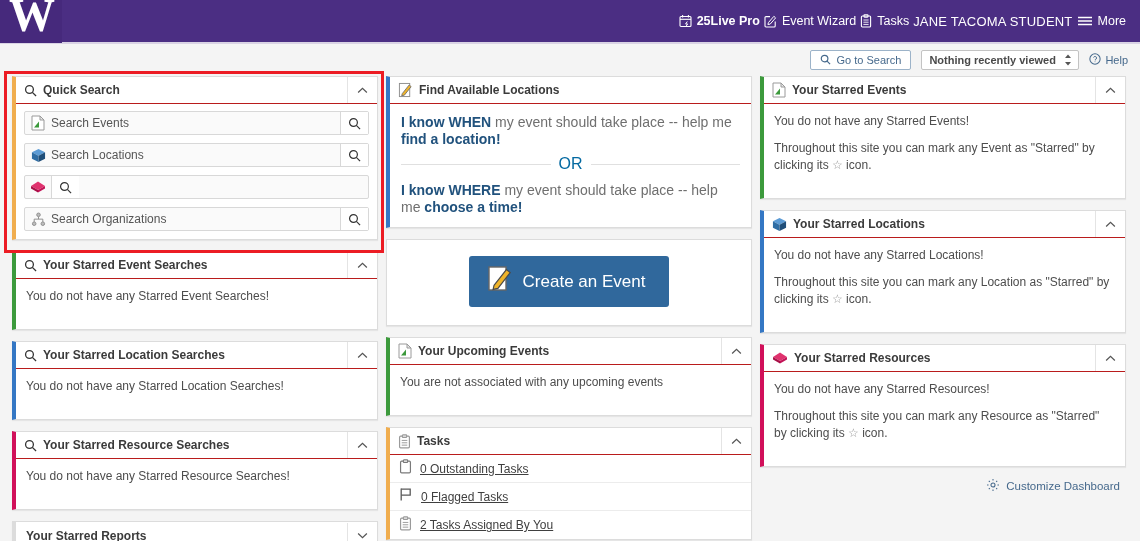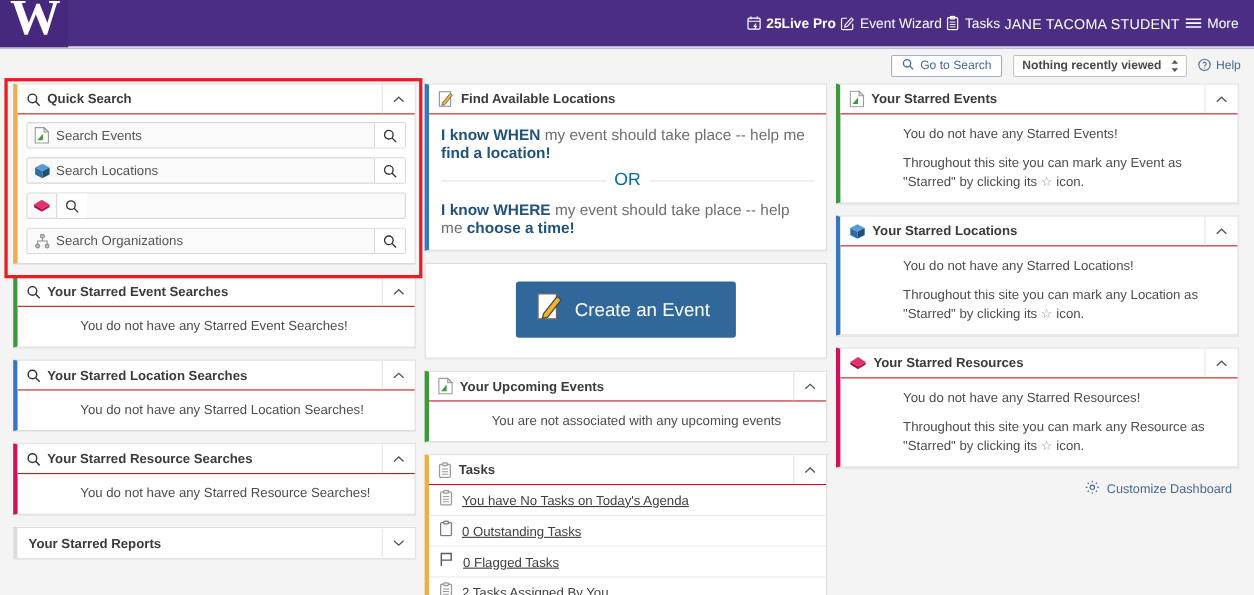--- a/index.html
+++ b/index.html
@@ -138,21 +138,21 @@
     white-space: nowrap;
   }
   .chev {
     margin-left: auto;
     width: 30px; height: 26px;
     display: flex; align-items: center; justify-content: center;
     border-left: 1px solid #e4e4e4;
     color: #555; font-size: 11px;
     cursor: pointer;
   }
-  .panel-body { padding: 9px 10px 10px 10px; margin-left: 47px; }
+  .panel-body { padding: 9px 10px 24px 10px; }
   .empty-msg {
     font-size: 12px; color: #4d4d4d; line-height: 17px;
   }
   .empty-msg + .empty-msg { margin-top: 10px; }
 
   
   .qs-body { padding: 7px 8px 8px 8px; }
   .qs-row {
     display: flex; align-items: stretch;
     border: 1px solid #d8d8d8;
@@ -569,63 +569,51 @@
           </svg>
         </span>
         <span class="panel-title">Tasks</span>
         <span class="chev">
           <svg width="11" height="7" viewBox="0 0 12 8" fill="none" stroke="#555" stroke-width="1.4">
               <polyline points="1,6.3 6,1.6 11,6.3"></polyline>
             </svg>
         </span>
       </div>
 
+
+      <div class="task-row">
+        <span>
+          <svg width="13" height="15" viewBox="0 0 12 14" fill="none" stroke="#7a7a7a" stroke-width="1.1">
+            <rect x="1.4" y="2" width="9.2" height="11" rx="1" fill="#fff"></rect>
+            <rect x="4" y="0.8" width="4" height="2.3" rx="0.6" fill="#fff"></rect>
+          </svg>
+        </span>
+        <span class="task-link">0 Outstanding Tasks</span>
+      </div>
+
+      <div class="task-row">
+        <span>
+          <svg width="14" height="15" viewBox="0 0 14 15" fill="none" stroke="#5a5a5a" stroke-width="1.3">
+            <line x1="2.2" y1="1.5" x2="2.2" y2="13.5"></line>
+            <path d="M2.2 2.2 H11.2 V8.2 H2.2"></path>
+          </svg>
+        </span>
+        <span class="task-link">0 Flagged Tasks</span>
+      </div>
+
       <div class="task-row">
         <span>
           <svg width="13" height="15" viewBox="0 0 12 14" fill="none" stroke="#9a9a9a" stroke-width="1.1">
             <rect x="1.4" y="2" width="9.2" height="11" rx="1" fill="#fff"></rect>
             <rect x="4" y="0.8" width="4" height="2.3" rx="0.6" fill="#efefef"></rect>
             <line x1="3.4" y1="6" x2="8.6" y2="6" stroke-width=".9"></line>
             <line x1="3.4" y1="8.2" x2="8.6" y2="8.2" stroke-width=".9"></line>
             <line x1="3.4" y1="10.4" x2="8.6" y2="10.4" stroke-width=".9"></line>
           </svg>
         </span>
-        <span class="task-link">You have No Tasks on Today's Agenda</span>
-      </div>
-
-      <div class="task-row">
-        <span>
-          <svg width="13" height="15" viewBox="0 0 12 14" fill="none" stroke="#7a7a7a" stroke-width="1.1">
-            <rect x="1.4" y="2" width="9.2" height="11" rx="1" fill="#fff"></rect>
-            <rect x="4" y="0.8" width="4" height="2.3" rx="0.6" fill="#fff"></rect>
-          </svg>
-        </span>
-        <span class="task-link">0 Outstanding Tasks</span>
-      </div>
-
-      <div class="task-row">
-        <span>
-          <svg width="14" height="15" viewBox="0 0 14 15" fill="none" stroke="#5a5a5a" stroke-width="1.3">
-            <line x1="2.2" y1="1.5" x2="2.2" y2="13.5"></line>
-            <path d="M2.2 2.2 H11.2 V8.2 H2.2"></path>
-          </svg>
-        </span>
-        <span class="task-link">0 Flagged Tasks</span>
-      </div>
-
-      <div class="task-row">
-        <span>
-          <svg width="13" height="15" viewBox="0 0 12 14" fill="none" stroke="#9a9a9a" stroke-width="1.1">
-            <rect x="1.4" y="2" width="9.2" height="11" rx="1" fill="#fff"></rect>
-            <rect x="4" y="0.8" width="4" height="2.3" rx="0.6" fill="#efefef"></rect>
-            <line x1="3.4" y1="6" x2="8.6" y2="6" stroke-width=".9"></line>
-            <line x1="3.4" y1="8.2" x2="8.6" y2="8.2" stroke-width=".9"></line>
-            <line x1="3.4" y1="10.4" x2="8.6" y2="10.4" stroke-width=".9"></line>
-          </svg>
-        </span>
         <span class="task-link">2 Tasks Assigned By You</span>
       </div>
     </div>
   </div>
 
   <div class="col">
 
     <div class="panel" style="border-left-color:#3c9a3c">
       <div class="panel-head">
         <span class="ico">

